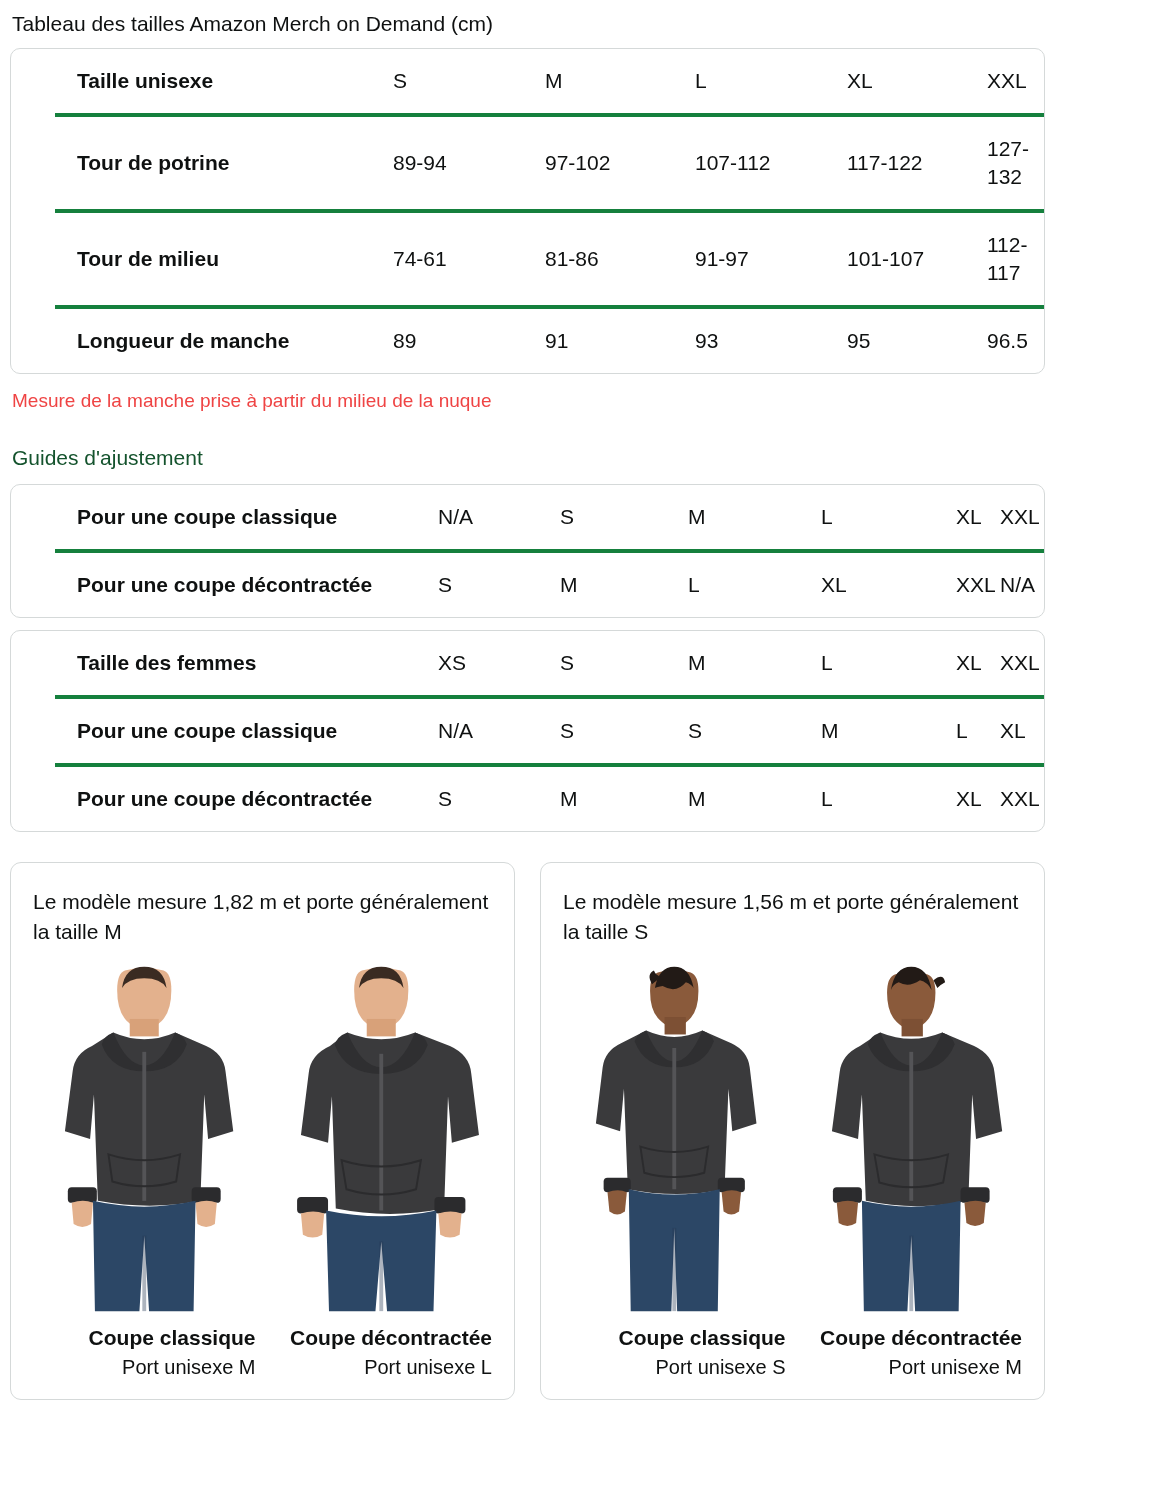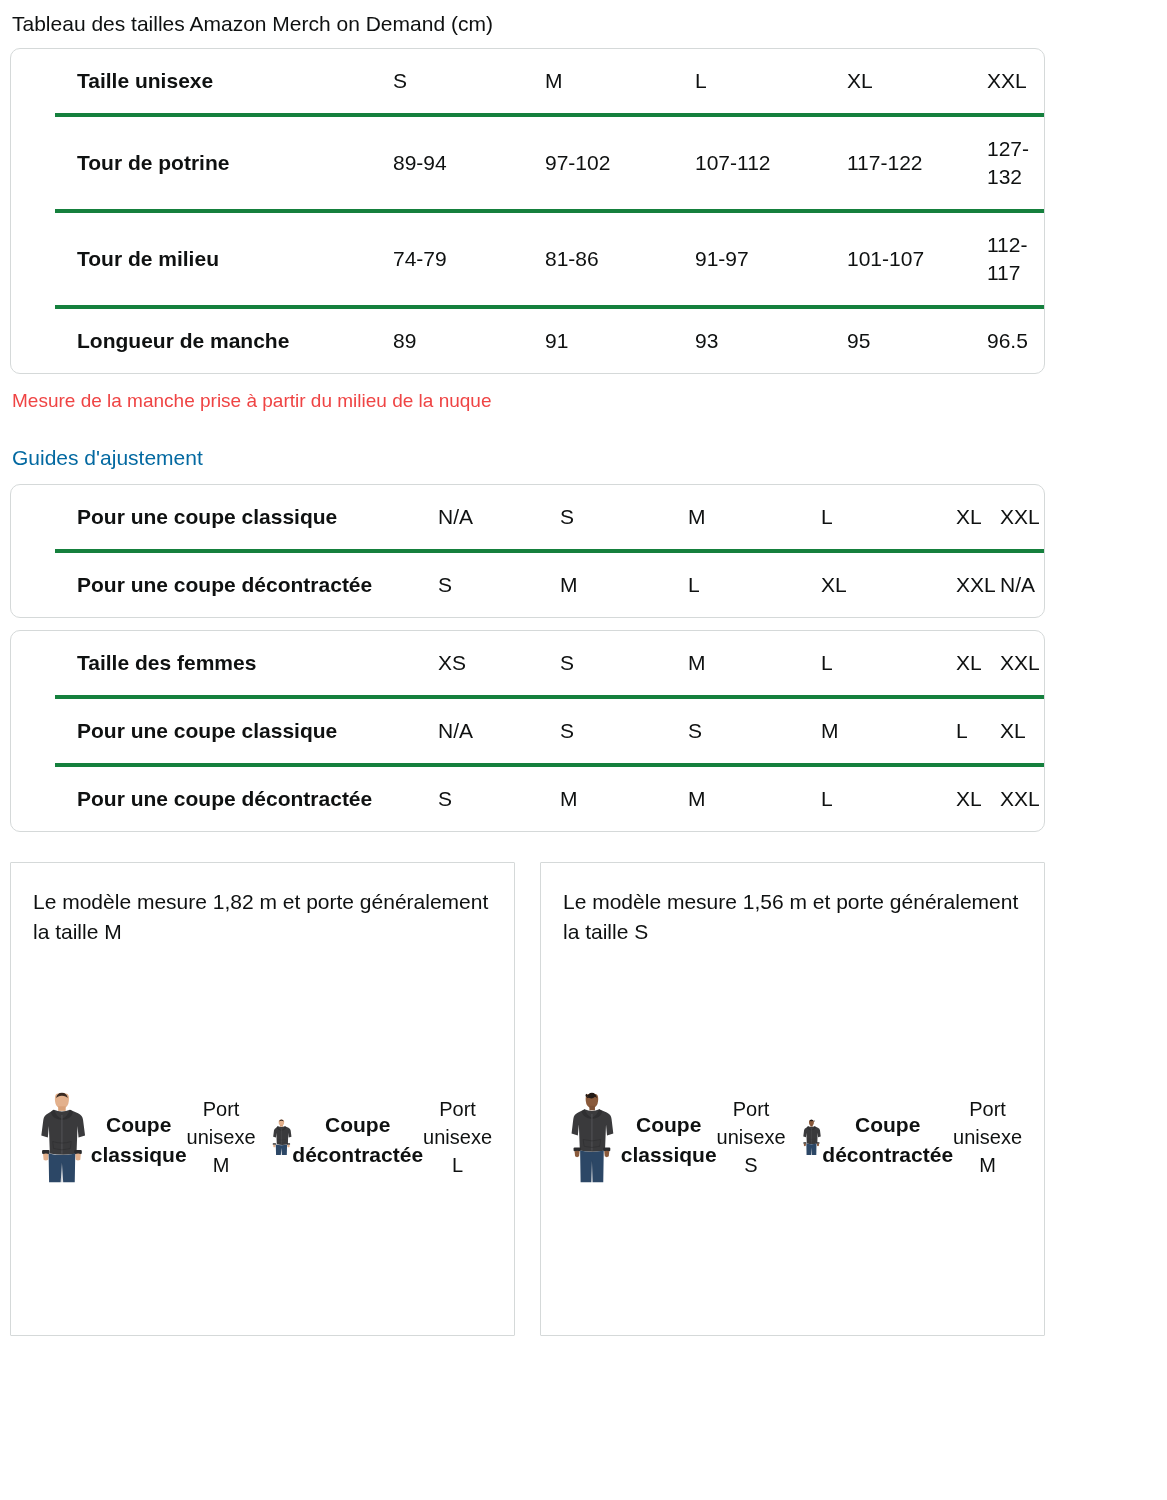--- a/index.html
+++ b/index.html
@@ -31,21 +31,21 @@
   .note {
     font-size: 19px;
     line-height: 26px;
     color: #ef4444;
     margin: 14px 0 0 2px;
     font-weight: 400;
   }
   .section-title {
     font-size: 21px;
     line-height: 28px;
-    color: #0369a1;
+    color: #14532d;
     margin: 30px 0 12px 2px;
     font-weight: 400;
   }
 
   
   .table-card {
     border: 1px solid #d5d9d9;
     border-radius: 10px;
     overflow: hidden;
     background: #fff;
@@ -99,42 +99,42 @@
 
   
   .models-row {
     display: flex;
     gap: 25px;
     margin-top: 30px;
     padding-bottom: 10px;
   }
   .model-card {
     border: 1px solid #d5d9d9;
-    border-radius: 1px;
+    border-radius: 11px;
     box-sizing: border-box;
     padding: 24px 22px 18px 22px;
     flex: 1 1 0;
     background: #fff;
   }
   .model-card .headline {
     font-size: 21px;
     line-height: 30px;
     font-weight: 400;
     color: #0f1111;
     margin-bottom: 10px;
   }
   .figures {
     display: flex;
     gap: 14px;
   }
   .figure {
     flex: 1 1 0;
     display: flex;
-    flex-direction: row;
-    align-items: center;
+    flex-direction: column;
+    align-items: flex-end;
   }
   .figure .art {
     width: 100%;
     height: 360px;
     display: block;
   }
   .fit-name {
     font-size: 21px;
     font-weight: 700;
     line-height: 30px;
@@ -177,21 +177,21 @@
         <tr>
           <th class="rowhead">Tour de potrine</th>
           <td class="val">89-94</td>
           <td class="val">97-102</td>
           <td class="val">107-112</td>
           <td class="val">117-122</td>
           <td class="val">127-132</td>
         </tr>
         <tr>
           <th class="rowhead">Tour de milieu</th>
-          <td class="val">74-79</td>
+          <td class="val">74-61</td>
           <td class="val">81-86</td>
           <td class="val">91-97</td>
           <td class="val">101-107</td>
           <td class="val">112-117</td>
         </tr>
         <tr>
           <th class="rowhead">Longueur de manche</th>
           <td class="val">89</td>
           <td class="val">91</td>
           <td class="val">93</td>

